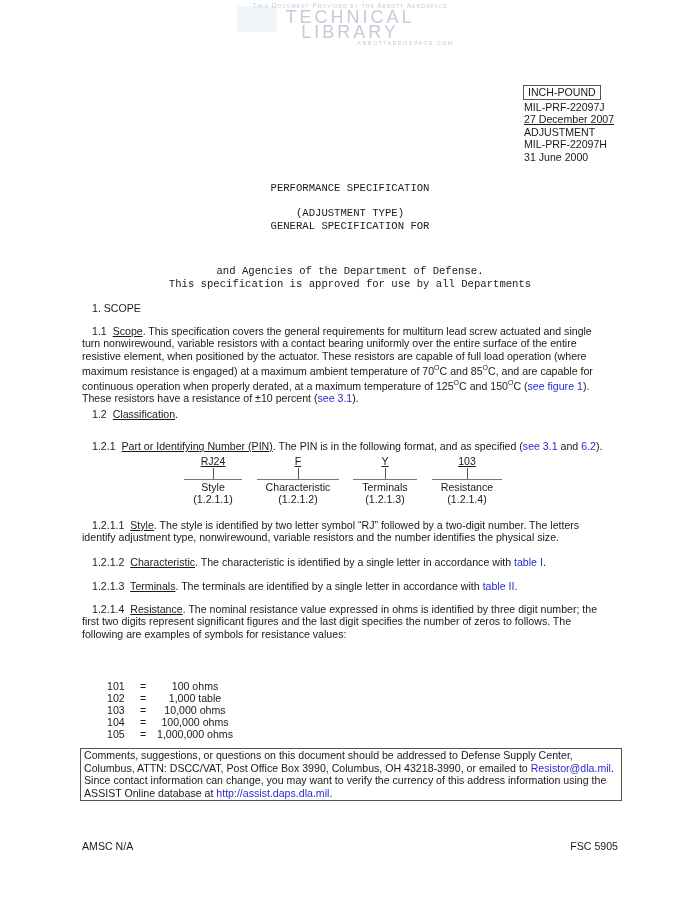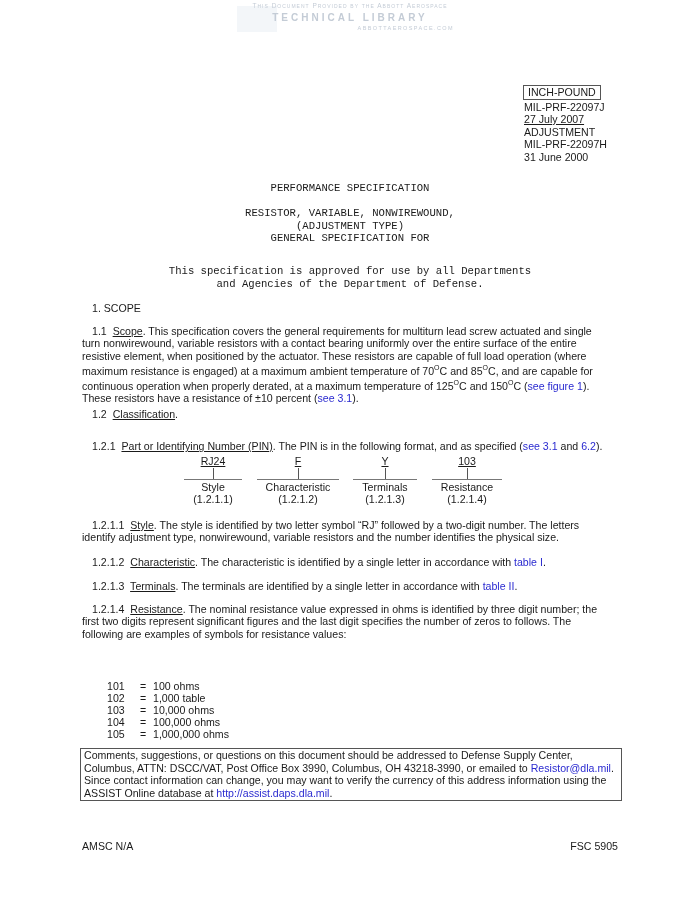--- a/index.html
+++ b/index.html
@@ -4,71 +4,70 @@
 <style>
   html, body { margin: 0; padding: 0; background: #ffffff; }
   body { width: 700px; height: 906px; position: relative; overflow: hidden;
          font-family: "Liberation Sans", sans-serif; font-size: 10.6px; color: #1a1a1a; }
   .abs { position: absolute; }
   .u { text-decoration: underline; }
   .link { color: #2a2ad0; }
   
   .wm { position: absolute; left: 238px; top: 2px; width: 224px; text-align: center; color: #c4ccd6; }
   .wm .l1 { font-size: 6.5px; letter-spacing: 1px; font-variant: small-caps; line-height: 8px; }
-  .wm .l2 { font-size: 10px; letter-spacing: 3px; line-height: 15px; font-weight: bold; }
+  .wm .l2 { font-size: 18px; letter-spacing: 3px; line-height: 15px; font-weight: normal; }
   .wm .l3 { font-size: 5.5px; letter-spacing: 1.4px; line-height: 7px; text-align: right; padding-right: 8px; }
   .wm-logo { position: absolute; left: 237px; top: 6px; width: 40px; height: 26px; background: #eef2f6; opacity: 0.7; }
   
   .hdr { left: 524px; top: 85px; line-height: 12.5px; }
   .ip-box { border: 1px solid #555; padding: 0 4px; display: inline-block; margin-left: -1px; margin-bottom: 1px; }
   .center { position: absolute; left: 0; width: 700px; text-align: center; line-height: 12.5px; font-family: Liberation Mono, monospace; }
   .para { position: absolute; left: 82px; width: 520px; line-height: 12.3px; }
   .ind { padding-left: 10px; }
   .pin { position: absolute; top: 455px; text-align: center; line-height: 12.5px; }
   .pin .code { display: block; }
   .pin .bar { display: block; width: 1px; height: 11px; background: #555; margin: 0 auto; }
   .pin .rule { display: block; height: 1px; background: #777; margin: 0 0 1px 0; }
   .tbl { position: absolute; left: 107px; top: 680px; line-height: 12px; }
   .tbl .row { display: flex; }
   .tbl .c1 { width: 26px; }
   .tbl .c2 { width: 20px; text-align: center; }
-  .tbl .c3 { width: 84px; text-align: left; }
+  .tbl .c3 { width: 84px; text-align: center; }
   .comment { position: absolute; left: 80px; top: 748px; width: 534px; border: 1px solid #555;
              padding: 0 3px 1px 3px; line-height: 12.6px; }
   .foot { position: absolute; top: 840px; }
 </style>
 </head>
 <body>
 
 <div class="wm-logo"></div>
 <div class="wm">
   <div class="l1">This Document Provided by the Abbott Aerospace</div>
   <div class="l2">TECHNICAL LIBRARY</div>
   <div class="l3">ABBOTTAEROSPACE.COM</div>
 </div>
 
 <div class="abs hdr">
   <div><span class="ip-box">INCH-POUND</span></div>
   <div>MIL-PRF-22097J</div>
-  <div class="u">27 July 2007</div>
+  <div class="u">27 December 2007</div>
   <div>ADJUSTMENT</div>
   <div>MIL-PRF-22097H</div>
   <div>31 June 2000</div>
 </div>
 
 <div class="center" style="top:182px;">PERFORMANCE SPECIFICATION</div>
 <div class="center" style="top:207px;">
-  <div>RESISTOR, VARIABLE, NONWIREWOUND,</div>
   <div>(ADJUSTMENT TYPE)</div>
   <div>GENERAL SPECIFICATION FOR</div>
 </div>
 
 <div class="center" style="top:265px;">
+  <div>and Agencies of the Department of Defense.</div>
   <div>This specification is approved for use by all Departments</div>
-  <div>and Agencies of the Department of Defense.</div>
 </div>
 
 <div class="para ind" style="top:302px;">1.  SCOPE</div>
 
 <div class="para" style="top:325px;">
   <span class="ind">1.1</span>&nbsp; <span class="u">Scope</span><span>.  This specification covers the general requirements for multiturn lead screw actuated and single turn nonwirewound, variable resistors with a contact bearing uniformly over the entire surface of the entire resistive element, when positioned by the actuator.  These resistors are capable of full load operation (where maximum resistance is engaged) at a maximum ambient temperature of 70</span><sup style="font-size:7px;">O</sup><span>C and 85</span><sup style="font-size:7px;">O</sup><span>C, and are capable for continuous operation when properly derated, at a maximum temperature of 125</span><sup style="font-size:7px;">O</sup><span>C and 150</span><sup style="font-size:7px;">O</sup><span>C (</span><span class="link">see figure 1</span><span>).  These resistors have a resistance of ±10 percent (</span><span class="link">see 3.1</span><span>).</span>
 </div>
 
 <div class="para ind" style="top:408px;">
   <span>1.2</span>&nbsp; <span class="u">Classification</span><span>.</span>

